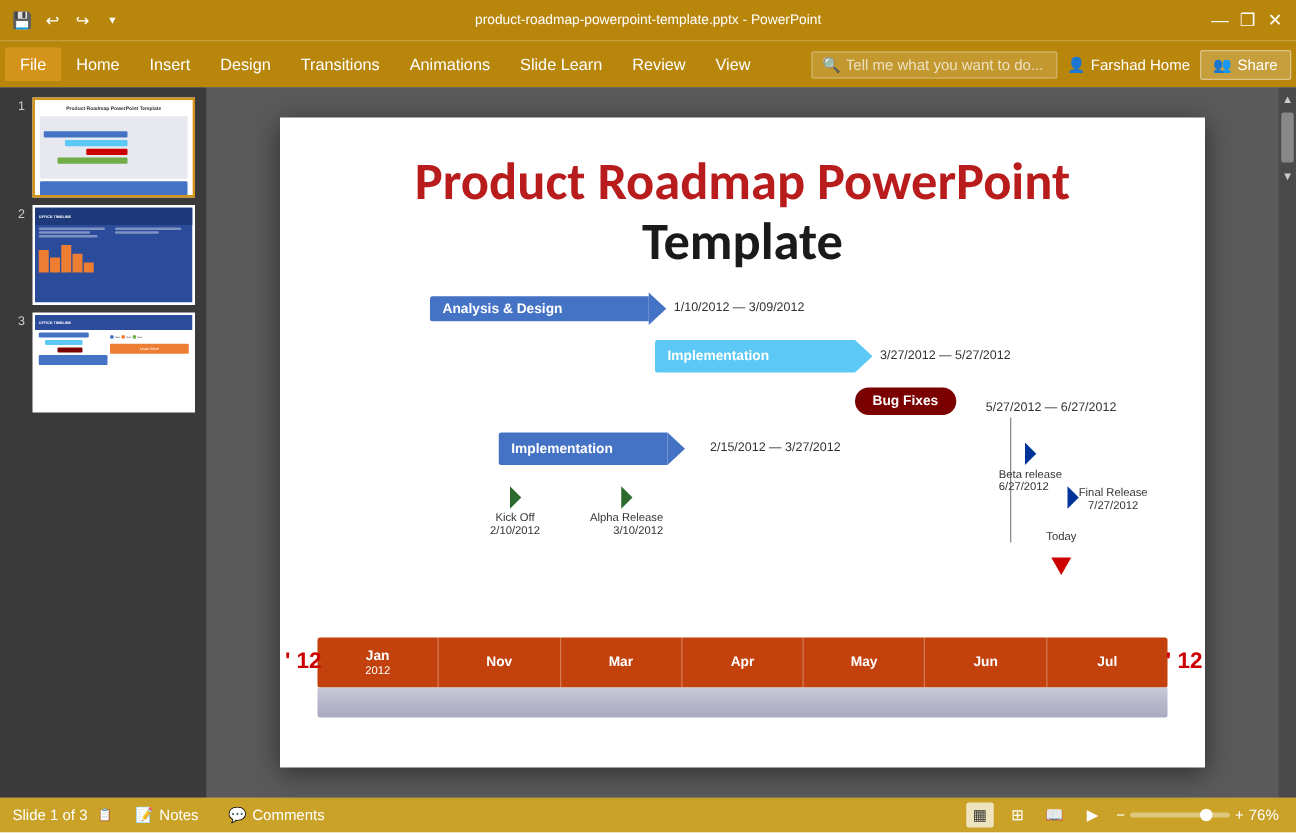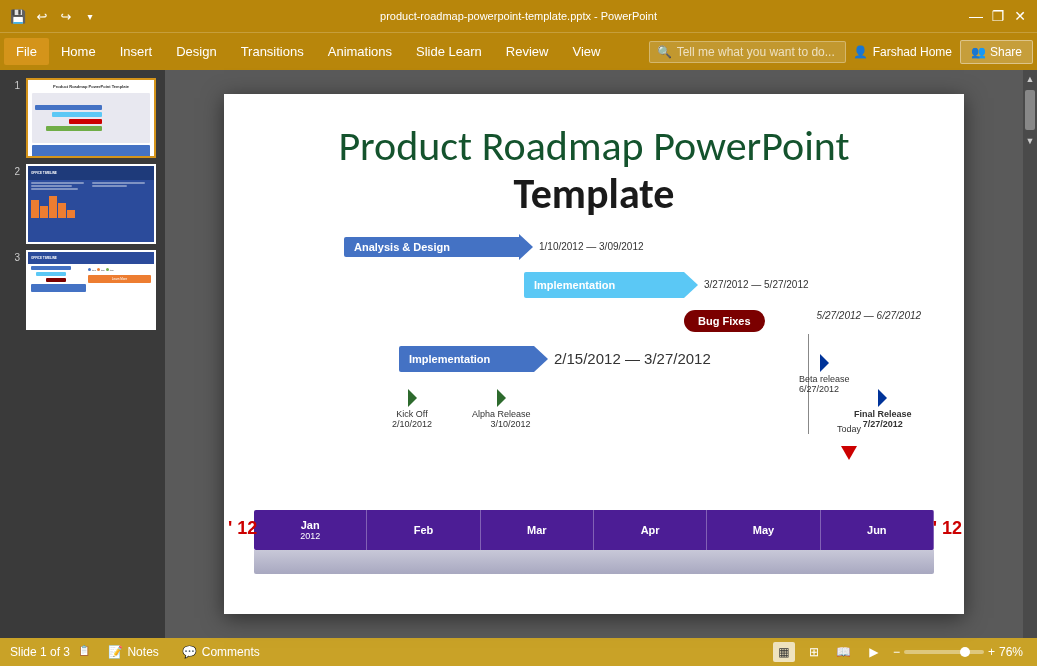--- a/index.html
+++ b/index.html
@@ -80,21 +80,21 @@
 
     
     .scrollbar-v { width: 14px; background: #4a4a4a; display: flex; flex-direction: column; align-items: center; padding: 2px 0; }
     .scroll-arrow { width: 14px; height: 14px; display: flex; align-items: center; justify-content: center; color: #ccc; cursor: pointer; font-size: 9px; }
     .scroll-thumb { width: 10px; height: 40px; background: #888; border-radius: 2px; margin: 4px 0; }
 
     
     .status-bar {
       height: 28px; background: #c9a227; display: flex; align-items: center; padding: 0 10px; gap: 12px; color: #fff; font-size: 12px;
     }
-    .status-left { display: flex; gap: 8px; }
+    .status-left { display: flex; align-items: center; gap: 8px; }
     .status-right { margin-left: auto; display: flex; align-items: center; gap: 8px; }
     .view-btn { width: 22px; height: 20px; display: flex; align-items: center; justify-content: center; cursor: pointer; color: #fff; border-radius: 2px; }
     .view-btn.active { color: #333; background: rgba(255,255,255,0.7); }
     .zoom-slider { width: 80px; height: 4px; background: rgba(255,255,255,0.4); border-radius: 2px; position: relative; cursor: pointer; }
     .zoom-thumb { width: 10px; height: 10px; background: #fff; border-radius: 50%; position: absolute; top: -3px; left: 70%; }
     .notes-btn { display: flex; align-items: center; gap: 4px; cursor: pointer; padding: 2px 6px; }
     .comments-btn { display: flex; align-items: center; gap: 4px; cursor: pointer; padding: 2px 6px; }
   </style>
 </head>
 <body>
@@ -230,21 +230,21 @@
           </div>
         </div>
       </div>
     </div>
   </div>
 
   <div class="edit-area">
     <div class="slide-canvas">
 
       <div style="text-align:center; padding: 28px 40px 10px; font-family: Calibri, Arial, sans-serif;">
-        <div style="font-size:42px; font-weight:400; color:#14532d; line-height:1.15;">Product Roadmap PowerPoint</div>
+        <div style="font-size:42px; font-weight:700; color:#b91c1c; line-height:1.15;">Product Roadmap PowerPoint</div>
         <div style="font-size:42px; font-weight:900; color:#1a1a1a; line-height:1.15;">Template</div>
       </div>
 
       <div style="position:relative; margin: 5px 20px 0; height: 370px;">
 
         <div style="position:absolute; top:0; left:100px; display:flex; align-items:center;">
           <div style="background:#4472C4; height:20px; width:175px; display:flex; align-items:center; border-radius:2px 0 0 2px; position:relative;">
             <span style="color:#fff; font-size:11px; font-weight:bold; padding:0 10px; white-space:nowrap;">Analysis &amp; Design</span>
           </div>
           <div style="width:0; height:0; border-top:13px solid transparent; border-bottom:13px solid transparent; border-left:14px solid #4472C4;"></div>
@@ -252,71 +252,72 @@
         </div>
 
         <div style="position:absolute; top:38px; left:280px; display:flex; align-items:center;">
           <div style="background:#5BC8F5; height:26px; width:160px; display:flex; align-items:center; border-radius:2px 0 0 2px;">
             <span style="color:#fff; font-size:11px; font-weight:bold; padding:0 10px; white-space:nowrap;">Implementation</span>
           </div>
           <div style="width:0; height:0; border-top:13px solid transparent; border-bottom:13px solid transparent; border-left:14px solid #5BC8F5;"></div>
           <span style="font-size:10px; color:#333; margin-left:6px; white-space:nowrap;">3/27/2012 — 5/27/2012</span>
         </div>
 
-        <div style="position:absolute; top:76px; left:440px; display:flex; align-items:flex-start;gap:48px;">
+        <div style="position:absolute; top:76px; left:440px; display:flex; align-items:flex-end;">
           <div style="background:#7B0000; color:#fff; font-size:11px; font-weight:bold; padding:5px 14px; border-radius:12px; white-space:nowrap;">Bug Fixes</div>
-          <span style="font-size:10px; color:#333; margin-left:4px; white-space:nowrap;font-style:italic;">5/27/2012 — 6/27/2012</span>
+          <span style="font-size:10px; color:#333; margin-left:24px; white-space:nowrap;">5/27/2012 — 6/27/2012</span>
         </div>
 
         <div style="position:absolute; top:112px; left:155px; display:flex; align-items:center;">
           <div style="background:#4472C4; height:26px; width:135px; display:flex; align-items:center; border-radius:2px 0 0 2px;">
             <span style="color:#fff; font-size:11px; font-weight:bold; padding:0 10px; white-space:nowrap;">Implementation</span>
           </div>
           <div style="width:0; height:0; border-top:13px solid transparent; border-bottom:13px solid transparent; border-left:14px solid #4472C4;"></div>
-          <span style="font-size:15px; color:#333; margin-left:6px; white-space:nowrap;">2/15/2012 — 3/27/2012</span>
+          <span style="font-size:10px; color:#333; margin-left:20px; white-space:nowrap;">2/15/2012 — 3/27/2012</span>
         </div>
 
         <div style="position:absolute; top:100px; left:564px; width:1px; height:100px; border-left:1px solid #888;"></div>
 
         <div style="position:absolute; top:155px; left:148px; display:flex; flex-direction:column; align-items:center;">
           <div style="width:0;height:0;border-left:9px solid #2d6a2d;border-top:9px solid transparent;border-bottom:9px solid transparent;margin-bottom:2px;"></div>
           <div style="font-size:9px; color:#333; text-align:center; line-height:1.2;">Kick Off<br>2/10/2012</div>
         </div>
 
         <div style="position:absolute; top:155px; left:228px; display:flex; flex-direction:column; align-items:center;">
           <div style="width:0;height:0;border-left:9px solid #2d6a2d;border-top:9px solid transparent;border-bottom:9px solid transparent;margin-bottom:2px;"></div>
           <div style="font-size:9px; color:#333; text-align:right; line-height:1.2;">Alpha Release<br>3/10/2012</div>
         </div>
 
         <div style="position:absolute; top:120px; left:555px; display:flex; flex-direction:column; align-items:center;">
           <div style="width:0;height:0;border-left:9px solid #003399;border-top:9px solid transparent;border-bottom:9px solid transparent;margin-bottom:2px;"></div>
           <div style="font-size:9px; color:#333; text-align:left; line-height:1.2;">Beta release<br>6/27/2012</div>
         </div>
 
-        <div style="position:absolute; top:155px; left:610px; display:flex; flex-direction:column; align-items:center;font-weight:bold;">
+        <div style="position:absolute; top:155px; left:610px; display:flex; align-items:center;">
           <div style="width:0;height:0;border-left:9px solid #003399;border-top:9px solid transparent;border-bottom:9px solid transparent;margin-bottom:2px;"></div>
           <div style="font-size:9px; color:#333; text-align:center; line-height:1.2;">Final Release<br>7/27/2012</div>
         </div>
 
         <div style="position:absolute; top:190px; left:593px; display:flex; flex-direction:column; align-items:center;">
           <div style="font-size:9px; color:#333; margin-bottom:12px;">Today</div>
           <div style="width:0;height:0;border-left:8px solid transparent;border-right:8px solid transparent;border-top:14px solid #cc0000;"></div>
         </div>
 
         <div style="position:absolute; bottom:30px; left:10px; right:10px;">
 
           <div style="position:absolute; left:-26px; top:8px; font-size:18px; font-weight:bold; color:#cc0000;">' 12</div>
 
-          <div style="display:flex; height:40px; background:#4c1d95; border-radius:2px; overflow:hidden;">
+          <div style="display:flex; height:40px; background:#c2410c; border-radius:2px; overflow:hidden;">
             <div style="flex:1; display:flex; flex-direction:column; align-items:center; justify-content:center; color:#fff; font-size:11px; font-weight:bold; border-right:1px solid rgba(255,255,255,0.3);">Jan<span style="font-size:9px;font-weight:normal;">2012</span></div>
-            <div style="flex:1; display:flex; align-items:center; justify-content:center; color:#fff; font-size:11px; font-weight:bold; border-right:1px solid rgba(255,255,255,0.3);">Feb</div>
+            <div style="flex:1; display:flex; align-items:center; justify-content:center; color:#fff; font-size:11px; font-weight:bold; border-right:1px solid rgba(255,255,255,0.3);">Nov</div>
             <div style="flex:1; display:flex; align-items:center; justify-content:center; color:#fff; font-size:11px; font-weight:bold; border-right:1px solid rgba(255,255,255,0.3);">Mar</div>
             <div style="flex:1; display:flex; align-items:center; justify-content:center; color:#fff; font-size:11px; font-weight:bold; border-right:1px solid rgba(255,255,255,0.3);">Apr</div>
             <div style="flex:1; display:flex; align-items:center; justify-content:center; color:#fff; font-size:11px; font-weight:bold; border-right:1px solid rgba(255,255,255,0.3);">May</div>
             <div style="flex:1; display:flex; align-items:center; justify-content:center; color:#fff; font-size:11px; font-weight:bold; border-right:1px solid rgba(255,255,255,0.3);">Jun</div>
+            <div style="flex:1; display:flex; align-items:center; justify-content:center; color:#fff; font-size:11px; font-weight:bold;">Jul</div>
           </div>
 
           <div style="height:24px; background:linear-gradient(to bottom, #c8c8d8, #a8a8c0); border-radius:0 0 2px 2px;"></div>
 
           <div style="position:absolute; right:-28px; top:8px; font-size:18px; font-weight:bold; color:#cc0000;">' 12</div>
         </div>
 
       </div>
     </div>
   </div>

